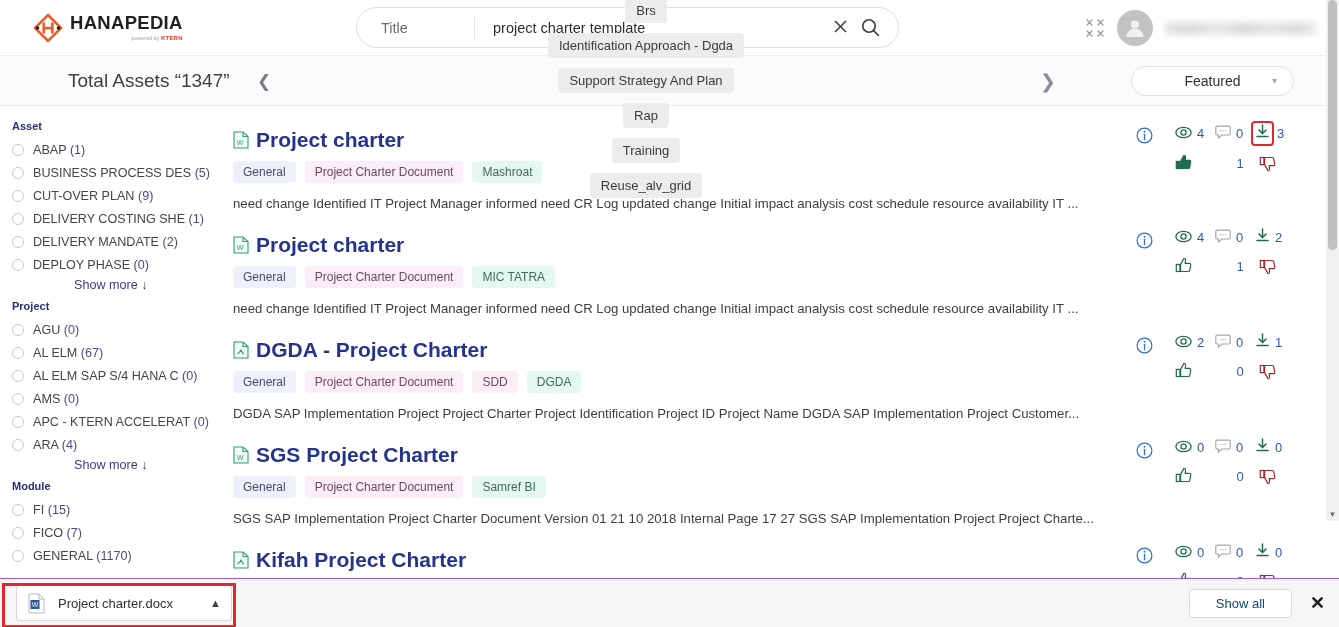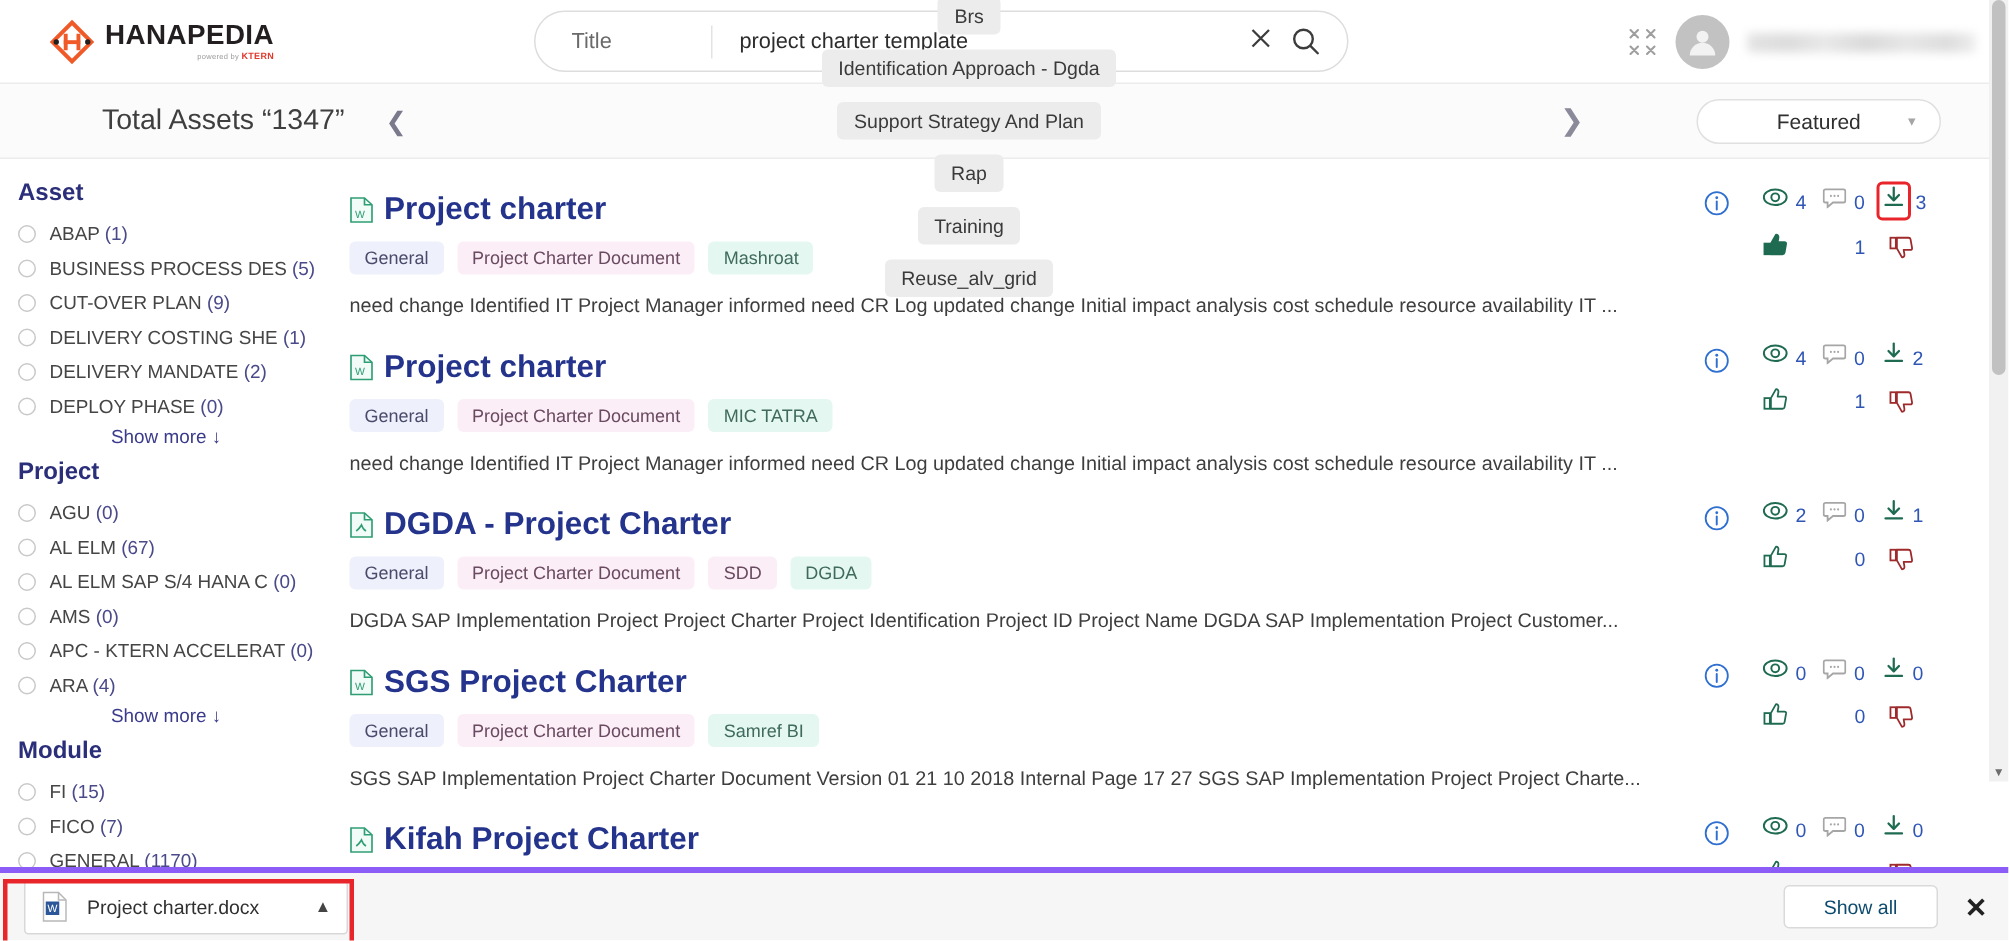--- a/index.html
+++ b/index.html
@@ -155,21 +155,21 @@
   .body { display: flex; height: 521px; }
 
   
   .sidebar {
     width: 228px;
     padding: 14px 0 0 12px;
     background: #fff;
     flex: 0 0 228px;
   }
   .facet-title {
-    font-size: 16px; font-weight: bold;
+    font-size: 11px; font-weight: bold;
     color: #2b2f7a;
     margin-bottom: 6px;
   }
   .facet-group { margin-bottom: 8px; }
   .facet-item {
     display: flex; align-items: center;
     height: 23px;
     cursor: pointer;
   }
   .radio {
@@ -270,21 +270,21 @@
     font-size: 8px; color: #6e6e6e;
   }
   .scroll-up { top: 0; }
   .scroll-down { bottom: 0; }
 
   
   .downloadbar {
     position: absolute; left: 0; bottom: 0;
     width: 1339px; height: 49px;
     background: #f6f6f6;
-    border-top: 4px solid #8b5cf6;
+    border-top: 1px solid #8b5cf6;
     display: flex; align-items: center;
   }
   .dl-item {
     margin-left: 16px;
     height: 36px;
     display: flex; align-items: center;
     background: #fff;
     border: 1px solid #d8d8d8;
     border-radius: 3px;
     padding: 0 10px 0 11px;

